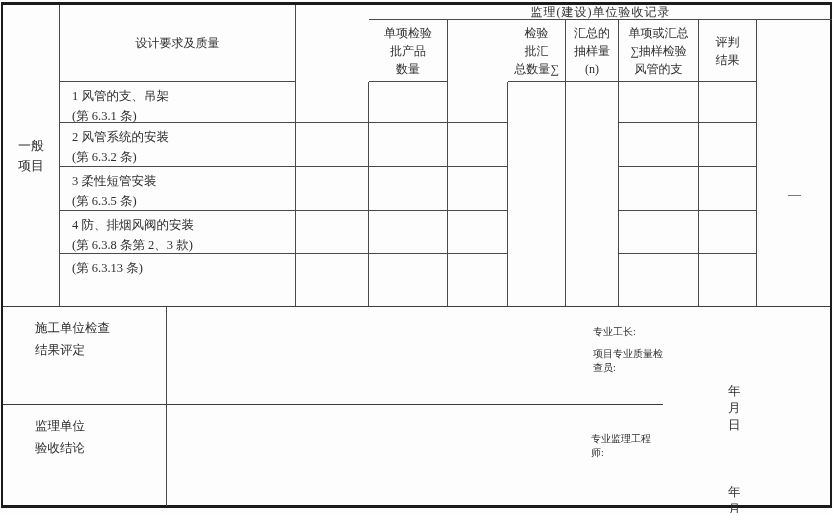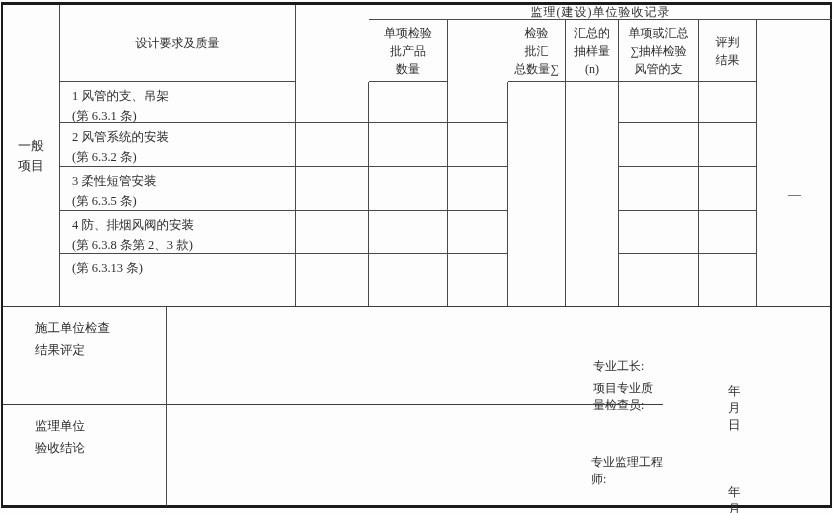--- a/index.html
+++ b/index.html
@@ -39,21 +39,21 @@
   .ln { display: block; }
   
   .section { display: flex; width: 660px; font-family: Liberation Serif, serif; }
   .sec-a { height: 98px; border-bottom: 1px solid #3d3d3d; }
   .sec-b { height: 101px; justify-content: center; }
   .sec-label {
     width: 164px; border-right: 1px solid #4a4a4a;
     padding: 10px 0 0 32px; font-size: 12.5px; line-height: 22px;
   }
   .sec-content { position: relative; flex: 1; }
-  .signer { position: absolute; font-size: 12px; margin-top: 33px; }
+  .signer { position: absolute; font-size: 10px; }
   .dateline { position: absolute; font-size: 12.5px; word-spacing: 14px; }
 </style>
 </head>
 <body>
 
 <div id="form-root">
 
   <div class="tbl">
 
     <div class="cell nbb cc grouplabel" style="grid-column:1; grid-row:1/8;">
@@ -160,18 +160,18 @@
       <span class="dateline" style="left:561px; top:76px;">年 月 日</span>
     </div>
   </div>
 
   <div class="section sec-b">
     <div class="sec-label">
       <span class="ln">监理单位</span>
       <span class="ln">验收结论</span>
     </div>
     <div class="sec-content">
-      <span class="signer" style="left:424px; top:16px;">专业监理工程师:</span>
+      <span class="signer" style="left:424px; top:27px;">专业监理工程师:</span>
       <span class="dateline" style="left:561px; top:79px;">年 月 日</span>
     </div>
   </div>
 
 </div>
 
 </body></html>

